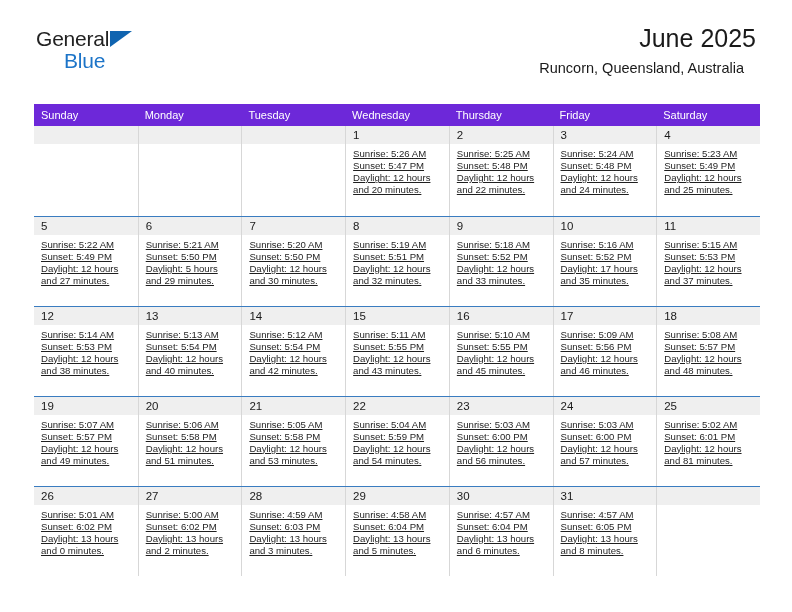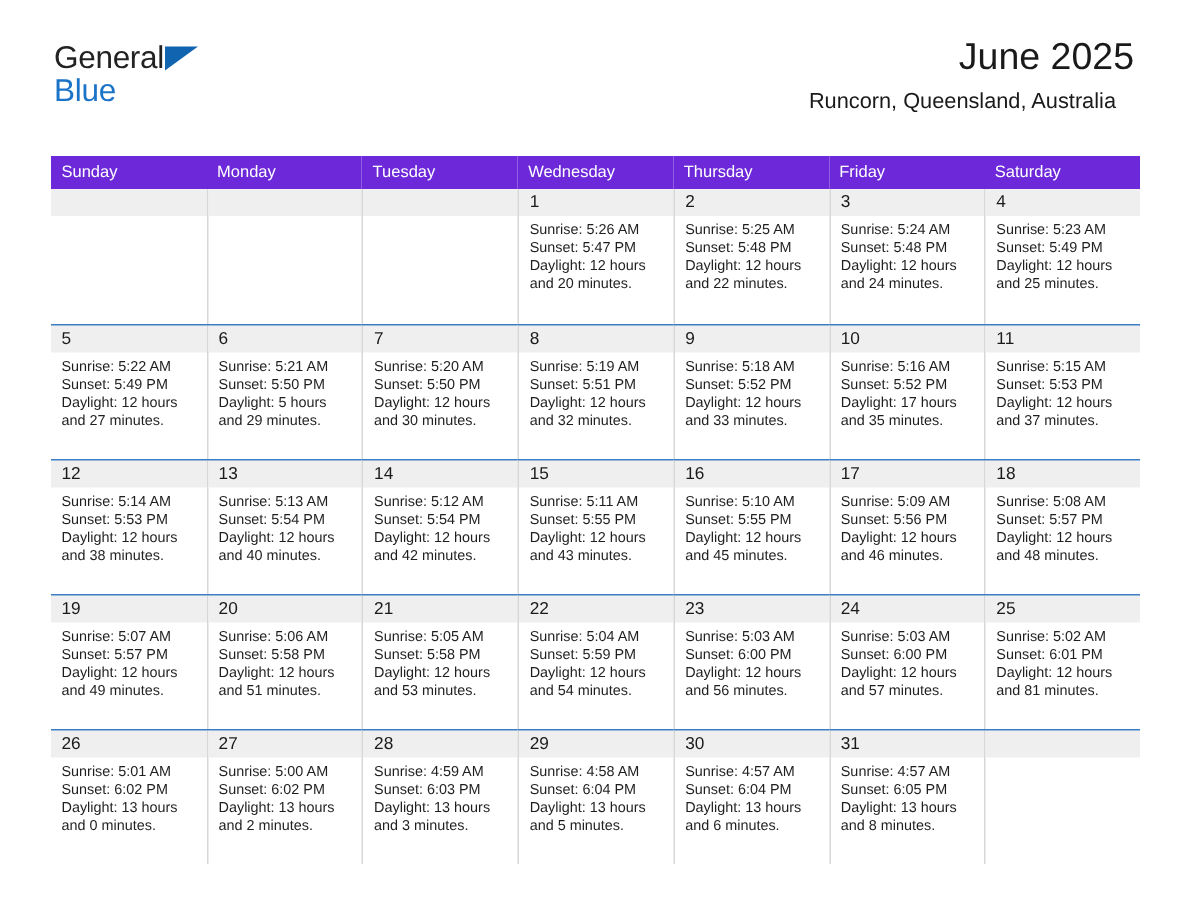--- a/index.html
+++ b/index.html
@@ -49,20 +49,21 @@
     left: 74px;
     top: 3px;
     width: 0;
     height: 0;
     border-left: 22px solid #1064b0;
     border-bottom: 16px solid transparent;
   }
   .brand-row2 {
     display: block;
     margin-top: -1px;
+    margin-left: 28px;
     font-size: 21px;
     color: #1c74c8;
     letter-spacing: -0.2px;
   }
 
   .title-block {
     position: absolute;
     right: 36px;
     top: 24px;
     text-align: right;
@@ -131,20 +132,21 @@
     line-height: 12px;
   }
   .cell-empty .daynum {
     background: #efefef;
   }
   .details {
     padding: 4px 6px 0 7px;
     font-size: 9.6px;
     line-height: 12.1px;
     color: #1f1f1f;
+    text-decoration: underline;
   }
   .details div {
     white-space: nowrap;
   }
   .details .dl {
     white-space: normal;
   }
 </style>
 </head>
 <body>

